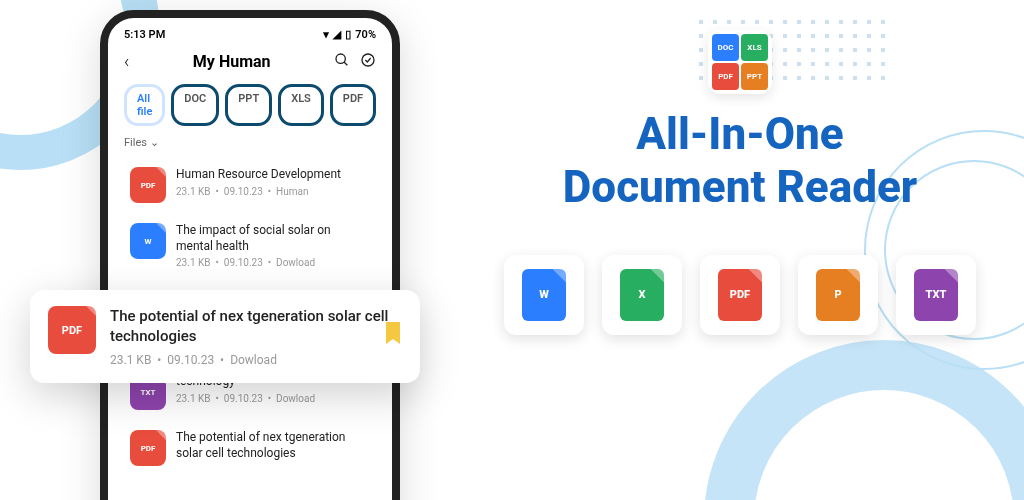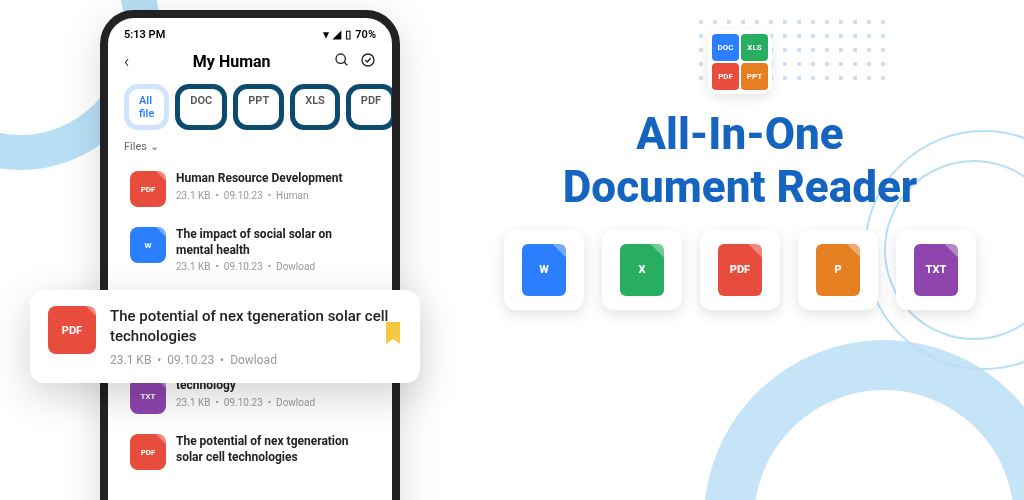--- a/index.html
+++ b/index.html
@@ -16,45 +16,45 @@
 
 .phone{position:absolute;left:100px;top:10px;width:300px;height:600px;border-radius:34px;background:#fff;border:8px solid #222;box-shadow:0 10px 40px rgba(0,0,0,.15)}
 .phone-inner{padding:10px 16px;height:100%;overflow:hidden;border-radius:26px}
 .statusbar{display:flex;justify-content:space-between;align-items:center;font-size:11px;font-weight:600;margin-bottom:10px}
 .sb-right{display:flex;align-items:center;gap:4px}
 .header-row{display:flex;align-items:center;justify-content:space-between;margin-bottom:12px}
 .back-btn{font-size:18px;font-weight:300}
 .title{font-size:16px;font-weight:700}
 .head-icons{display:flex;gap:10px;font-size:16px}
 .tabs{display:flex;gap:6px;margin-bottom:10px}
-.tab{font-size:11px;padding:5px 10px;border-radius:14px;border:5px solid #0c4a6e;background:#fff;font-weight:600;color:#555}
+.tab{font-size:11px;padding:5px 10px;border-radius:14px;border:3px solid #0c4a6e;background:#fff;font-weight:600;color:#555}
 .tab.active{background:#fff;color:#2b7fff;border-color:#d0e4ff}
 .sort-row{display:flex;justify-content:flex-start;font-size:11px;color:#666;margin-bottom:8px;align-items:center;gap:3px}
 .file-row{display:flex;gap:10px;padding:10px 6px;align-items:flex-start}
 .file-icon{width:36px;height:36px;border-radius:8px;display:flex;align-items:center;justify-content:center;font-size:8px;font-weight:700;color:#fff;flex-shrink:0;position:relative}
 .ic-pdf{background:#e84c3d}
 .ic-doc{background:#2b7fff}
 .ic-txt{background:#8e44ad}
 .fold{position:absolute;top:0;right:0;width:10px;height:10px;background:rgba(255,255,255,.35);clip-path:polygon(0 0,100% 100%,100% 0)}
-.file-name{font-size:12px;font-weight:700;color:#222;line-height:1.3;margin-bottom:3px}
+.file-name{font-size:12px;font-weight:400;color:#222;line-height:1.3;margin-bottom:3px}
 .file-meta{font-size:10px;color:#999}
 
 
 .popout{position:absolute;left:30px;top:290px;width:390px;background:#fff;border-radius:14px;box-shadow:0 12px 40px rgba(0,0,0,.18);padding:16px 18px;display:flex;gap:14px;align-items:flex-start}
 .popout .file-icon{width:48px;height:48px;font-size:11px}
 .popout-name{font-size:15px;font-weight:500;color:#222;line-height:1.35;margin-bottom:6px}
 .popout-meta{font-size:12px;color:#999}
 .bookmark{position:absolute;right:18px;top:32px;color:#f5c842;font-size:18px}
 
 
 .right{position:absolute;left:470px;top:30px;width:540px}
 .app-logo{width:64px;height:64px;border-radius:12px;margin:0 auto 14px;display:grid;grid-template:1fr 1fr/1fr 1fr;gap:2px;padding:4px;background:#fff;box-shadow:0 4px 12px rgba(0,0,0,.1)}
 .logo-q{border-radius:4px;display:flex;align-items:center;justify-content:center;font-size:8px;font-weight:700;color:#fff}
 .lq1{background:#2b7fff}.lq2{background:#27ae60}.lq3{background:#e84c3d}.lq4{background:#e67e22}
-.headline{font-size:44px;font-weight:800;color:#1565c0;text-align:center;line-height:1.2;margin-bottom:16px}
+.headline{font-size:44px;font-weight:800;color:#1565c0;text-align:center;line-height:1.2;margin-bottom:41px}
 .format-row{display:flex;gap:18px;justify-content:center}
 .fmt{width:80px;height:80px;background:#fff;border-radius:12px;box-shadow:0 4px 14px rgba(0,0,0,.12);display:flex;align-items:center;justify-content:center}
 .fmt-ic{width:44px;height:52px;border-radius:6px;position:relative;display:flex;align-items:center;justify-content:center;font-size:11px;font-weight:800;color:#fff}
 .fmt-ic .fold{width:14px;height:14px}
 .f-doc{background:#2b7fff}.f-xls{background:#27ae60}.f-pdf{background:#e84c3d}.f-ppt{background:#e67e22}.f-txt{background:#8e44ad}
 </style>
 </head>
 <body>
 
 <div class="bg-circle bg-c1"></div>

